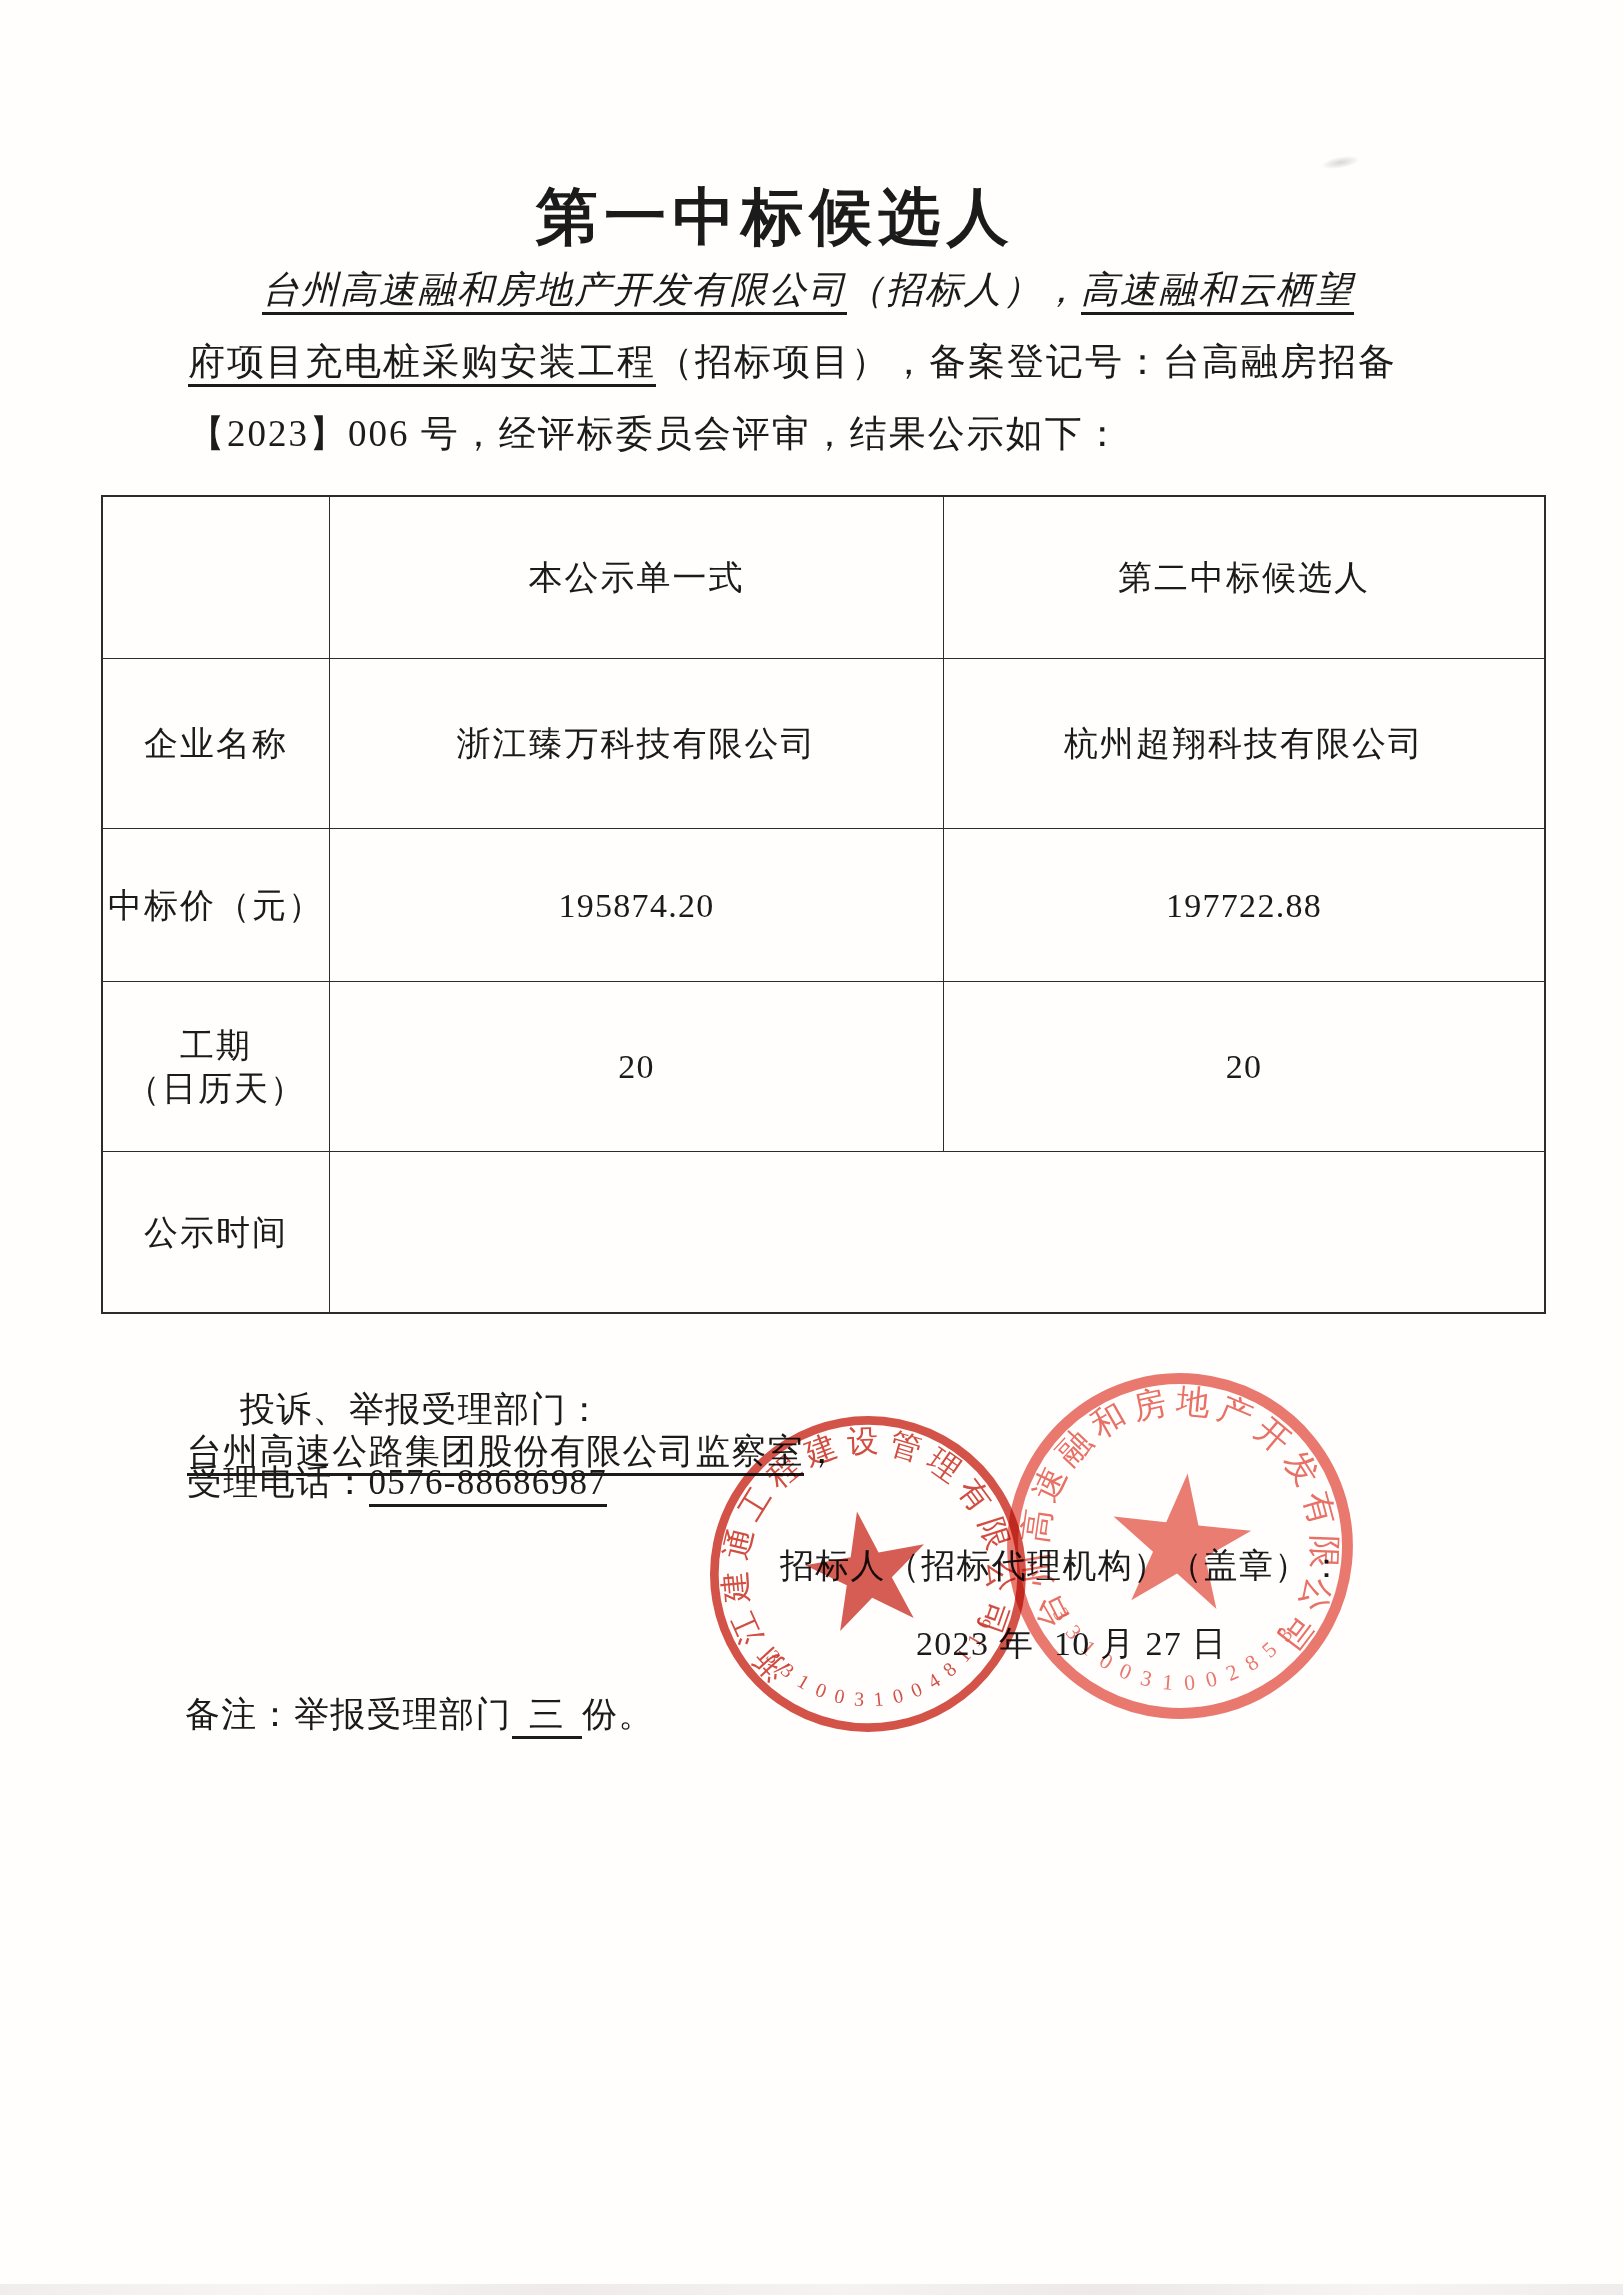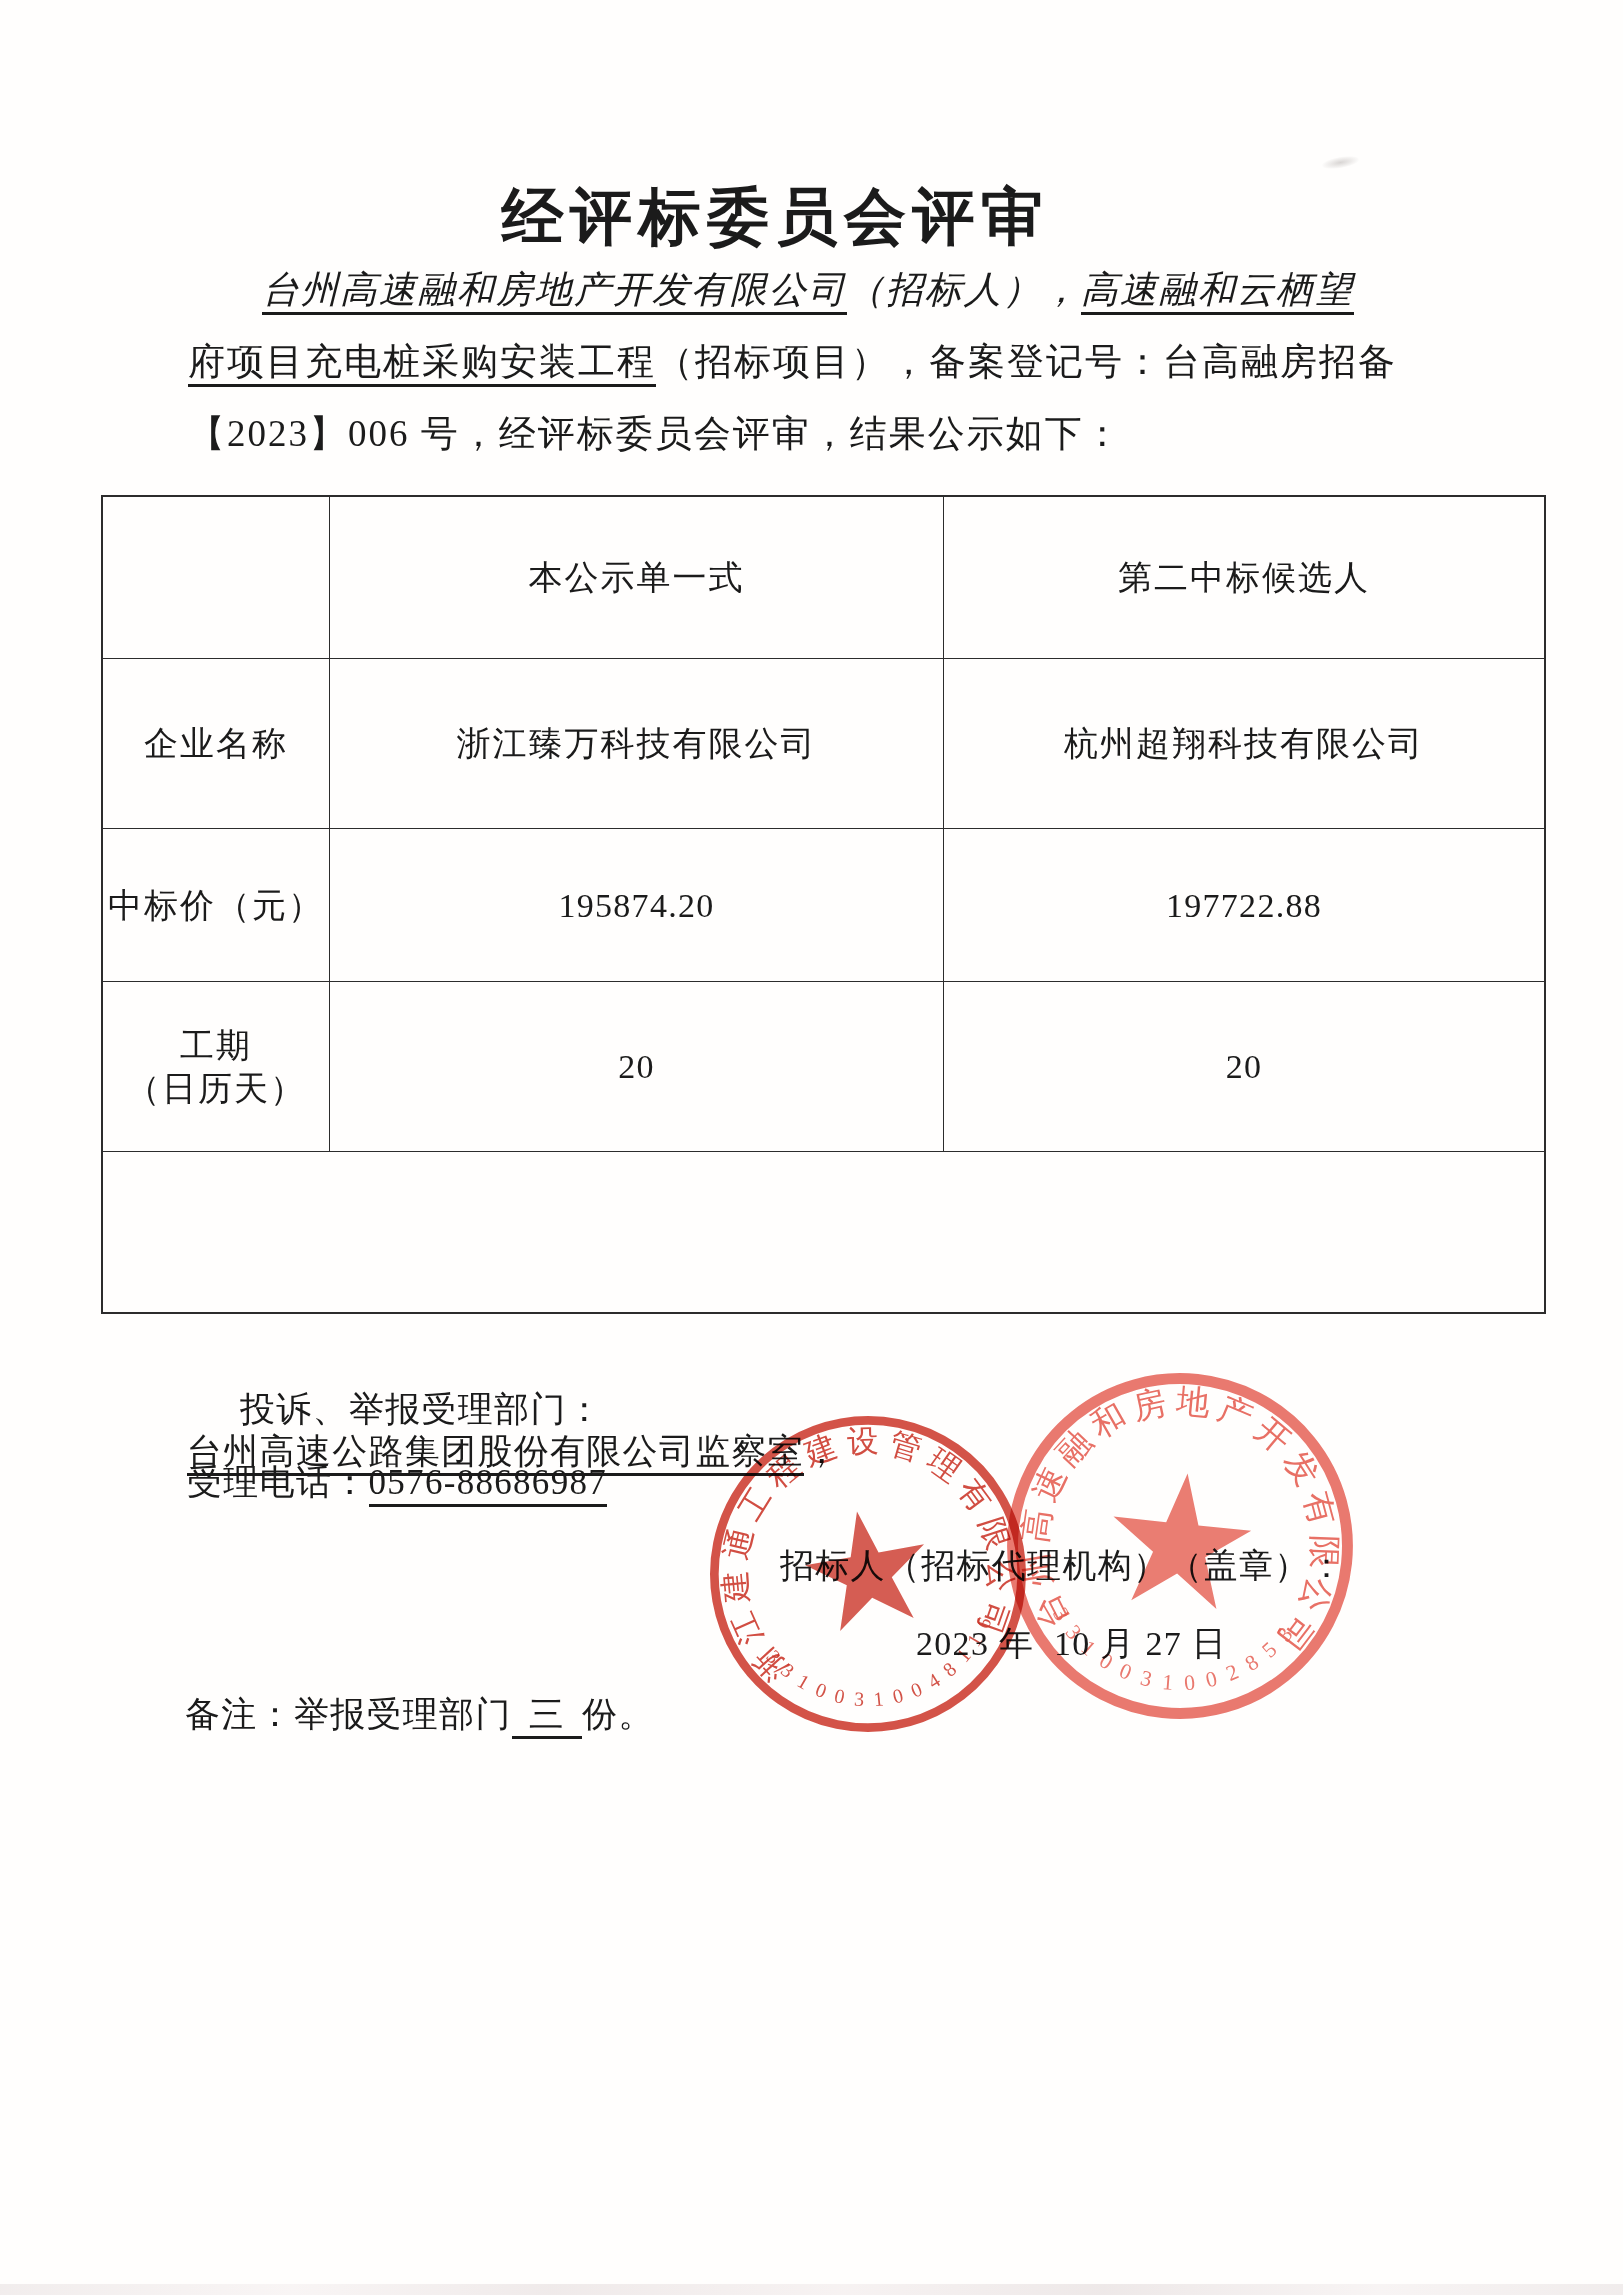--- a/index.html
+++ b/index.html
@@ -67,21 +67,21 @@
     left:0;top:2284px;width:1623px;height:11px;
     background:linear-gradient(90deg,#f0ebeb 0%,#f8f4f4 18%,#eee8e8 34%,#f6f1f1 52%,#ece6e6 68%,#f7f3f3 85%,#efeaea 100%);
     opacity:.9;
   }
 </style>
 </head>
 <body>
 
 <div class="page">
 
-  <div class="abs doc-title">经评标委员会评审</div>
+  <div class="abs doc-title">第一中标候选人</div>
 
   <div class="abs intro-line il1"><span class="u">台州高速融和房地产开发有限公司</span><span>（招标人），</span><span class="u">高速融和云栖望</span></div>
 
   <div class="abs intro-line il2"><span class="u">府项目充电桩采购安装工程</span><span>（招标项目），备案登记号：台高融房招备</span></div>
 
   <div class="abs intro-line il3"><span>【2023】006 号，经评标委员会评审，结果公示如下：</span></div>
 
   <div class="tbl">
     <div class="cell"></div>
     <div class="cell">本公示单一式</div>
@@ -92,20 +92,21 @@
     <div class="cell last-col">杭州超翔科技有限公司</div>
 
     <div class="cell">中标价（元）</div>
     <div class="cell num">195874.20</div>
     <div class="cell num last-col">197722.88</div>
 
     <div class="cell"><span>工期</span><span>（日历天）</span></div>
     <div class="cell num">20</div>
     <div class="cell num last-col">20</div>
 
+    <div class="cell last-row">公示时间</div>
   </div>
 
   <div class="abs f-line f1">投诉、举报受理部门：</div>
 
   <div class="abs f-line f2"><span class="u">台州高速公路集团股份有限公司监察室</span><span>，</span></div>
 
   <div class="abs f-line f3"><span>受理电话：</span><span class="u">0576-88686987</span></div>
 
   <div class="abs f-line f4">招标人（招标代理机构）（盖章）：</div>
 

